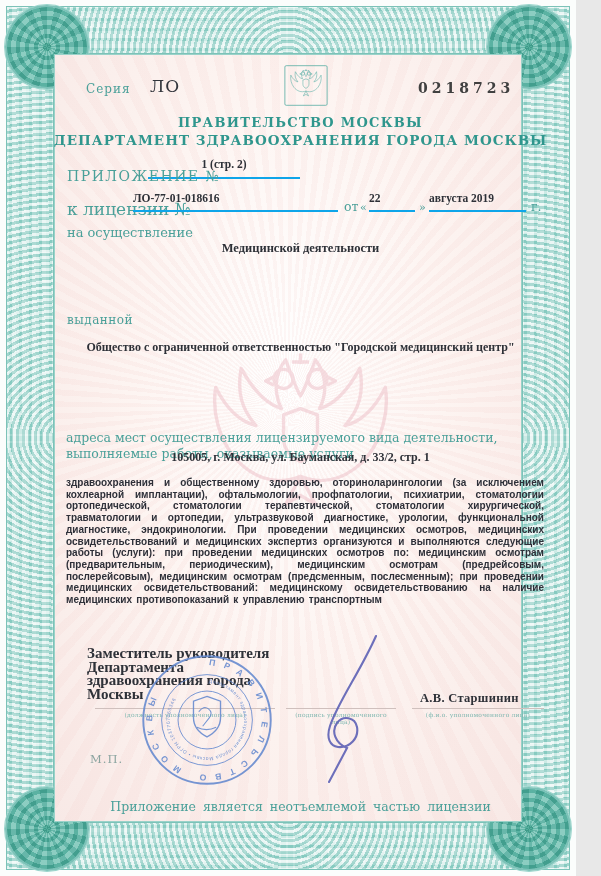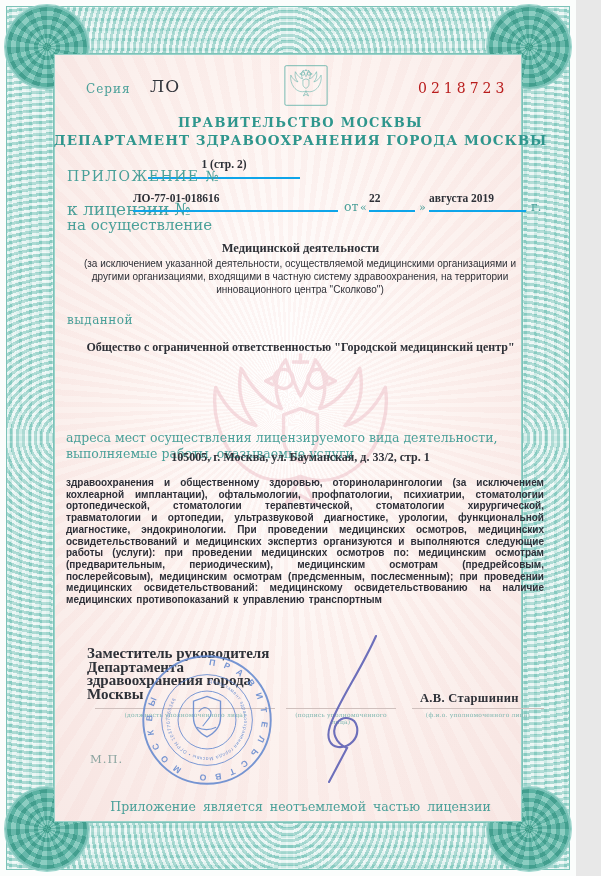--- a/index.html
+++ b/index.html
@@ -84,41 +84,40 @@
   </svg>
 
   <div class="abs t-teal" style="left:86px;top:82px;font-size:12px;letter-spacing:1px">Серия</div>
   <div class="abs" style="left:150px;top:76px;font-size:17px;color:#32353c;letter-spacing:1px">ЛО</div>
 
   <svg class="abs emblem-frame" style="left:284px;top:62px" width="44" height="47" viewBox="0 0 100 92">
     <rect x="2" y="1" width="96" height="90" rx="3" fill="none" stroke="currentColor" stroke-width="2"></rect>
     <use href="#eagle" x="0" y="0" width="100" height="92" transform="scale(0.86) translate(8,6)"></use>
   </svg>
 
-  <div class="abs" style="left:418px;top:80px;width:130px;font-size:14px;color:#b91c1c;letter-spacing:4px;font-weight:400">0218723</div>
+  <div class="abs" style="left:418px;top:80px;width:130px;font-size:14px;color:#404040;letter-spacing:4px;font-weight:700">0218723</div>
 
   <div class="abs center t-teal-b" style="top:115px;font-size:13px;letter-spacing:1.3px">ПРАВИТЕЛЬСТВО МОСКВЫ</div>
   <div class="abs center t-teal-b" style="top:132px;font-size:13.5px;letter-spacing:1px">ДЕПАРТАМЕНТ ЗДРАВООХРАНЕНИЯ ГОРОДА МОСКВЫ</div>
 
   <div class="abs t-dark" style="left:150px;top:158px;width:148px;text-align:center;font-size:11.5px">1 (стр. 2)</div>
   <div class="abs fline" style="left:148px;top:158px;width:152px;height:19px"></div>
   <div class="abs t-teal" style="left:67px;top:168px;font-size:14px;letter-spacing:1.5px">ПРИЛОЖЕНИЕ  №</div>
 
   <div class="abs t-teal" style="left:67px;top:199px;font-size:17px">к лицензии №</div>
   <div class="abs fline t-dark" style="left:133px;top:192px;width:205px;height:18px;font-size:11.5px">ЛО-77-01-018616</div>
   <div class="abs t-teal" style="left:344px;top:199px;font-size:12.5px">от</div>
   <div class="abs t-teal" style="left:360px;top:201px;font-size:11px">«</div>
   <div class="abs fline t-dark" style="left:369px;top:192px;width:46px;height:18px;font-size:11.5px">22</div>
   <div class="abs t-teal" style="left:419px;top:201px;font-size:11px">»</div>
   <div class="abs fline t-dark" style="left:429px;top:192px;width:97px;height:18px;font-size:11.5px">августа 2019</div>
   <div class="abs t-teal" style="left:531px;top:199px;font-size:12.5px">г.</div>
 
-  <div class="abs t-teal" style="left:67px;top:216px;font-size:15px">на осуществление</div>
+  <div class="abs t-teal" style="left:67px;top:225px;font-size:13px">на осуществление</div>
   <div class="abs center t-dark" style="top:241px;font-size:12.5px">Медицинской деятельности</div>
-  <div class="abs" style="left:75px;top:257px;width:450px;text-align:center;font-size:10px;line-height:13px;color:#2e3037;font-family:'Liberation Sans','DejaVu Sans',sans-serif">(за исключением указанной деятельности, осуществляемой медицинскими организациями и другими организациями, входящими в частную систему здравоохранения, на территории инновационного центра "Сколково")</div>
 
   <div class="abs t-teal" style="left:67px;top:313px;font-size:12px;letter-spacing:.5px">выданной</div>
   <div class="abs center t-dark" style="top:340px;font-size:12px">Общество с ограниченной ответственностью "Городской медицинский центр"</div>
 
   <div class="abs t-teal" style="left:66px;top:430px;width:480px;font-size:12.5px;line-height:16px">адреса мест осуществления лицензируемого вида деятельности, выполняемые работы, оказываемые услуги</div>
   <div class="abs center t-dark" style="top:450px;font-size:12px">105005, г. Москва, ул. Бауманская, д. 33/2, стр. 1</div>
 
   <div class="abs" style="left:66px;top:477px;width:478px;font-size:10px;line-height:11.7px;text-align:justify;color:#2e3039;font-weight:bold;font-family:'Liberation Sans','DejaVu Sans',sans-serif;word-spacing:1.5px">здравоохранения и общественному здоровью, оториноларингологии (за исключением кохлеарной имплантации), офтальмологии, профпатологии, психиатрии, стоматологии ортопедической, стоматологии терапевтической, стоматологии хирургической, травматологии и ортопедии, ультразвуковой диагностике, урологии, функциональной диагностике, эндокринологии. При проведении медицинских осмотров, медицинских освидетельствований и медицинских экспертиз организуются и выполняются следующие работы (услуги): при проведении медицинских осмотров по: медицинским осмотрам (предварительным, периодическим), медицинским осмотрам (предрейсовым, послерейсовым), медицинским осмотрам (предсменным, послесменным); при проведении медицинских освидетельствований: медицинскому освидетельствованию на наличие медицинских противопоказаний к управлению транспортным</div>
 
   <div class="abs t-dark" style="left:87px;top:647px;font-size:15px;line-height:13.5px">

